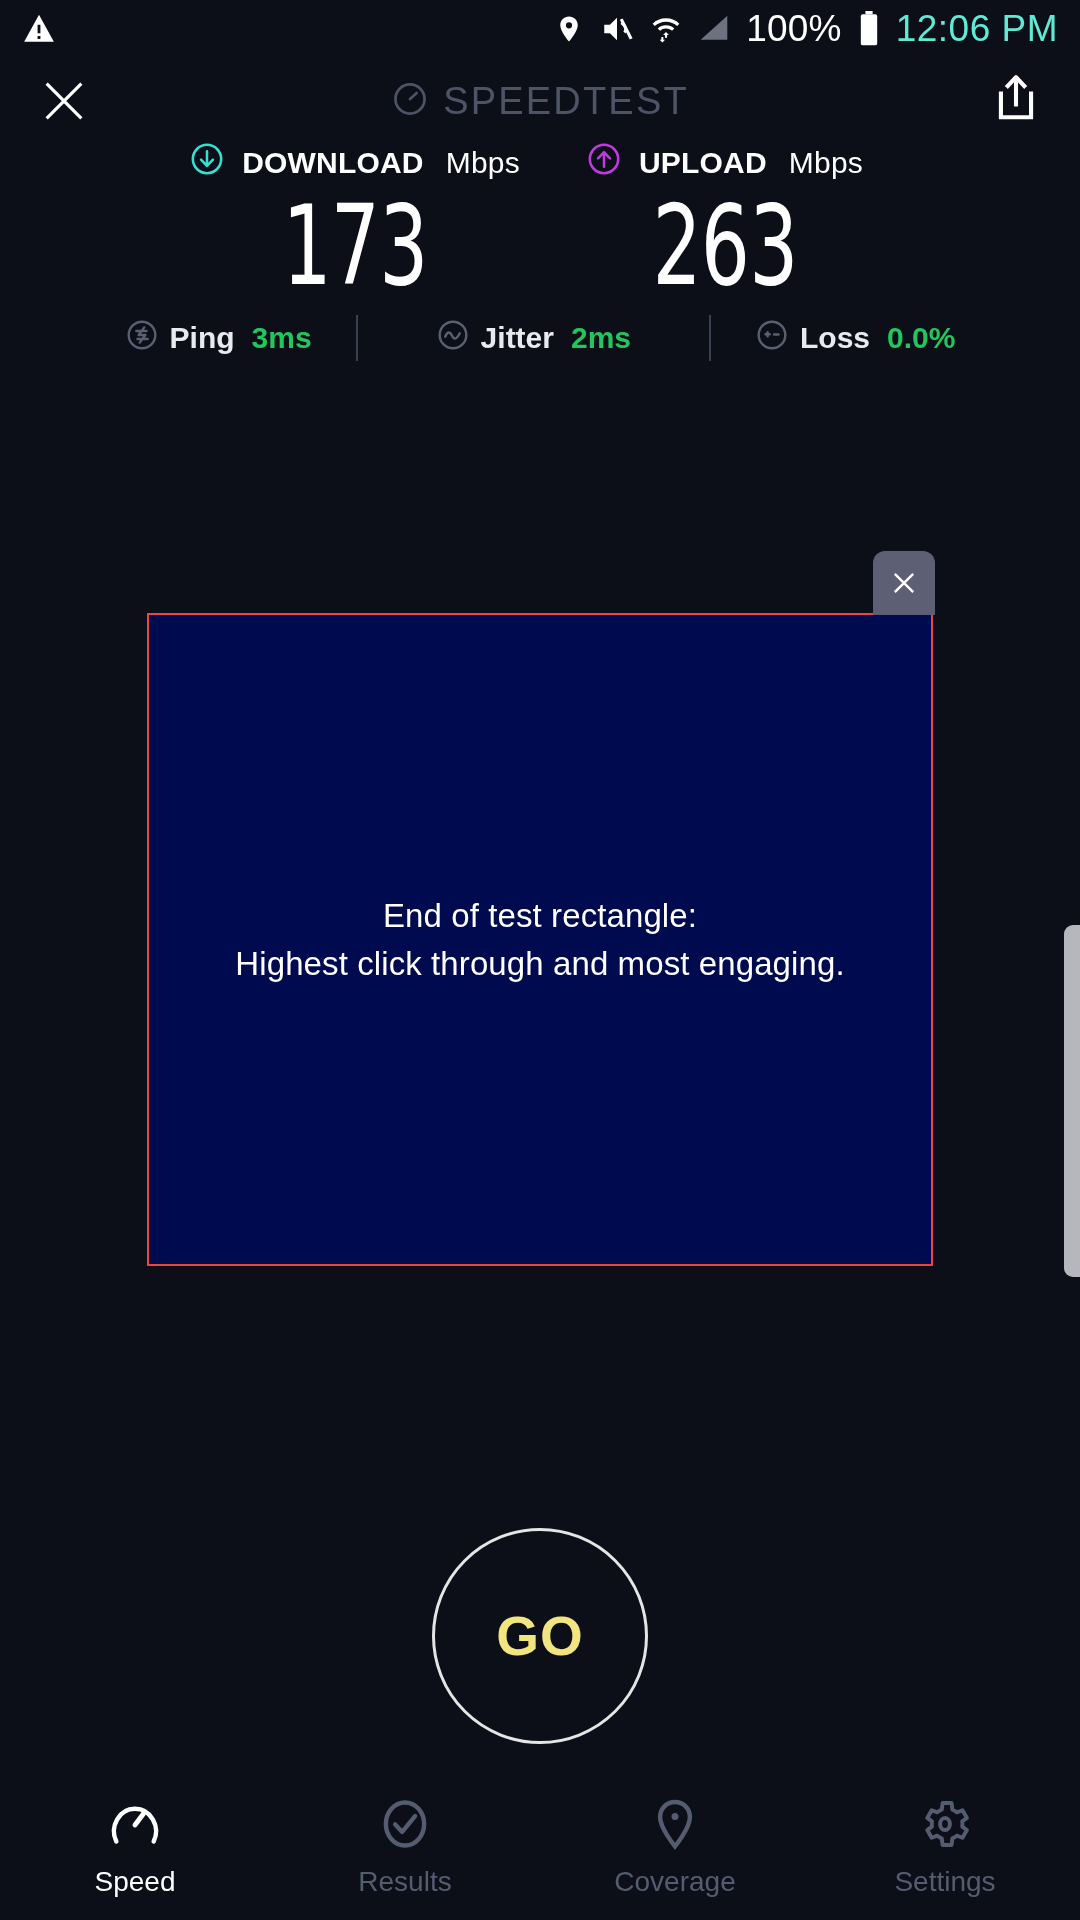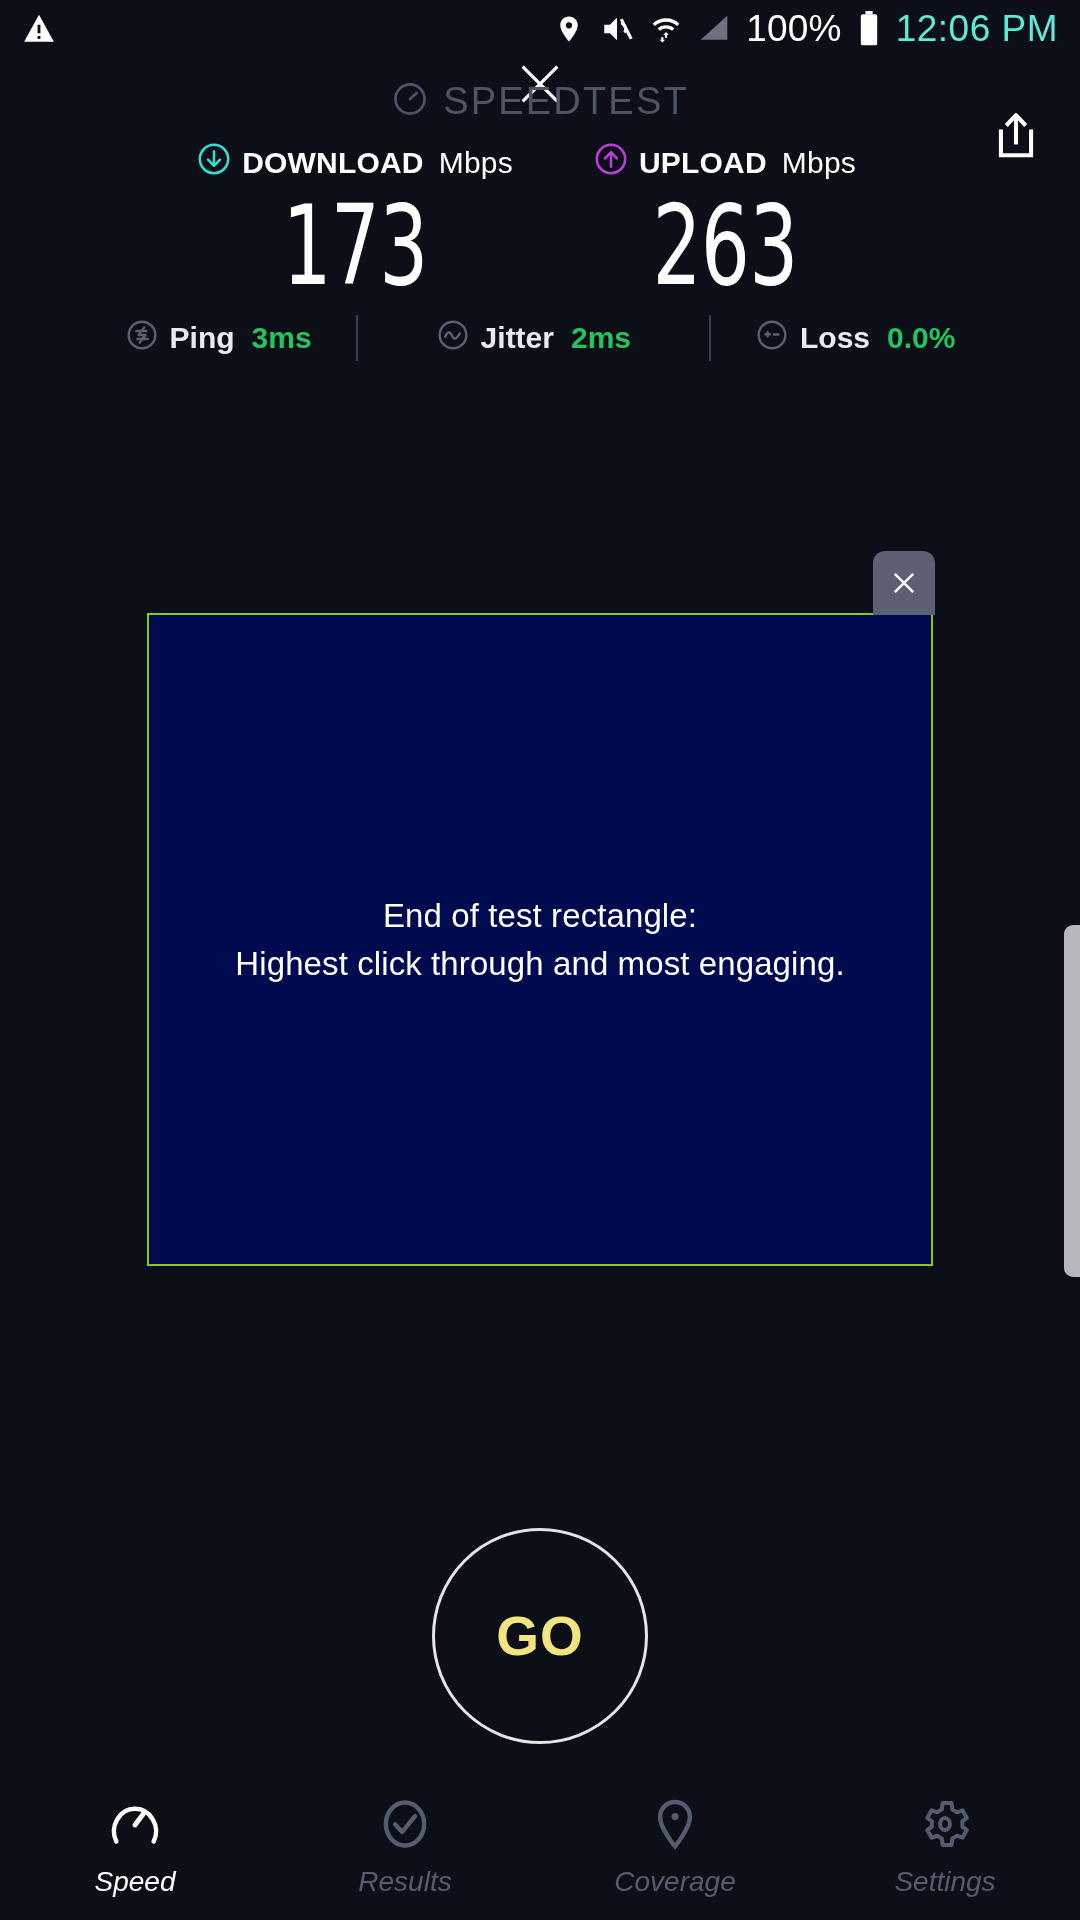--- a/index.html
+++ b/index.html
@@ -18,42 +18,42 @@
   }
   .sb-left{ display:flex; align-items:center; gap:14px; }
   .sb-right{ margin-left:auto; display:flex; align-items:center; gap:16px; }
   .sb-time{ font-size:37px; letter-spacing:0.5px; color:#5eead4; font-weight:400; }
   .sb-pct{ font-size:37px; color:#fff; font-weight:400; letter-spacing:0.2px; }
   .sb-icon{ display:inline-flex; align-items:center; }
 
   
   .header{
     position:absolute; top:58px; left:0; width:1080px; height:86px;
-    display:flex; align-items:center; padding:0 38px;flex-direction:column;
+    display:flex; align-items:center; padding:0 38px;
   }
   .close-x{ width:52px; height:52px; position:relative; cursor:pointer; }
   .brand{
     position:absolute; left:0; right:0; top:0; height:86px;
     display:flex; align-items:center; justify-content:center; gap:14px;
     pointer-events:none;
   }
   .brand-text{
     font-size:38px; letter-spacing:2.2px; color:#4e5365; font-weight:400;
   }
   .share-btn{ margin-left:auto; width:52px; height:58px; position:relative; cursor:pointer; }
 
   
   .results{ position:absolute; top:142px; left:0; width:1080px; }
   .res-row{
     display:flex; justify-content:center; align-items:flex-start;
   }
   .res-col{ width:380px; text-align:center; position:relative; }
   .res-col.dl{ margin-right:-10px; }
   .res-label{
-    display:flex; align-items:center; justify-content:center; gap:11px;
+    display:flex; align-items:center; justify-content:center; gap:18px;
     font-size:30px; letter-spacing:0.2px; white-space:nowrap;
   }
   .res-label .lbl-main{ font-weight:700; }
   .res-label .lbl-unit{ font-weight:400; margin-left:4px; }
   .res-val{
     font-family:"DejaVu Sans Condensed","Liberation Sans",sans-serif;
     font-size:110px; line-height:1.0; font-weight:300; margin-top:8px;
     letter-spacing:-1px;
     transform:scaleX(0.78); transform-origin:center top;
   }
@@ -69,21 +69,21 @@
   .stat .sname{ font-weight:700; color:#e9eaf0; }
   .stat .sval{ font-weight:700; color:#22c55e; margin-left:6px; }
   .stat-div{ width:2px; height:46px; background:#3a3f52; margin:0 0; }
   .sp-a{ flex:0 0 44px; } .sp-b{ flex:0 0 78px; }
   .sp-c{ flex:0 0 78px; } .sp-d{ flex:0 0 44px; }
 
   
   .ad-wrap{ position:absolute; left:147px; top:613px; width:786px; height:653px; }
   .ad-box{
     width:100%; height:100%;
-    background:#000b4f; border:2px solid #84cc16;
+    background:#000b4f; border:2px solid #ef4444;
     display:flex; align-items:center; justify-content:center;
   }
   .ad-text{
     text-align:center; font-size:33px; line-height:1.44; color:#ffffff;
     font-weight:400; letter-spacing:0.1px;
   }
   .ad-close{
     position:absolute; right:-2px; top:-62px; width:62px; height:64px;
     background:#5d5f74; border-radius:12px 12px 0 0;
     display:flex; align-items:center; justify-content:center; cursor:pointer;
@@ -110,21 +110,21 @@
     color:#f2e57f; font-size:55px; font-weight:700; letter-spacing:1px;
   }
 
   
   .navbar{
     position:absolute; left:0; bottom:0; width:1080px; height:136px;
     display:flex; align-items:flex-start; padding-top:12px;
   }
   .nav-item{
     flex:1; display:flex; flex-direction:column; align-items:center;
-    gap:14px; cursor:pointer;font-style:italic;
+    gap:14px; cursor:pointer;
   }
   .nav-label{ font-size:28px; color:#565c70; font-weight:400; }
   .nav-item.active .nav-label{ color:#ffffff; }
   .nav-ico{ height:56px; display:flex; align-items:center; justify-content:center; }
 </style>
 </head>
 <body>
 
 <div class="statusbar">
   <div class="sb-left">

